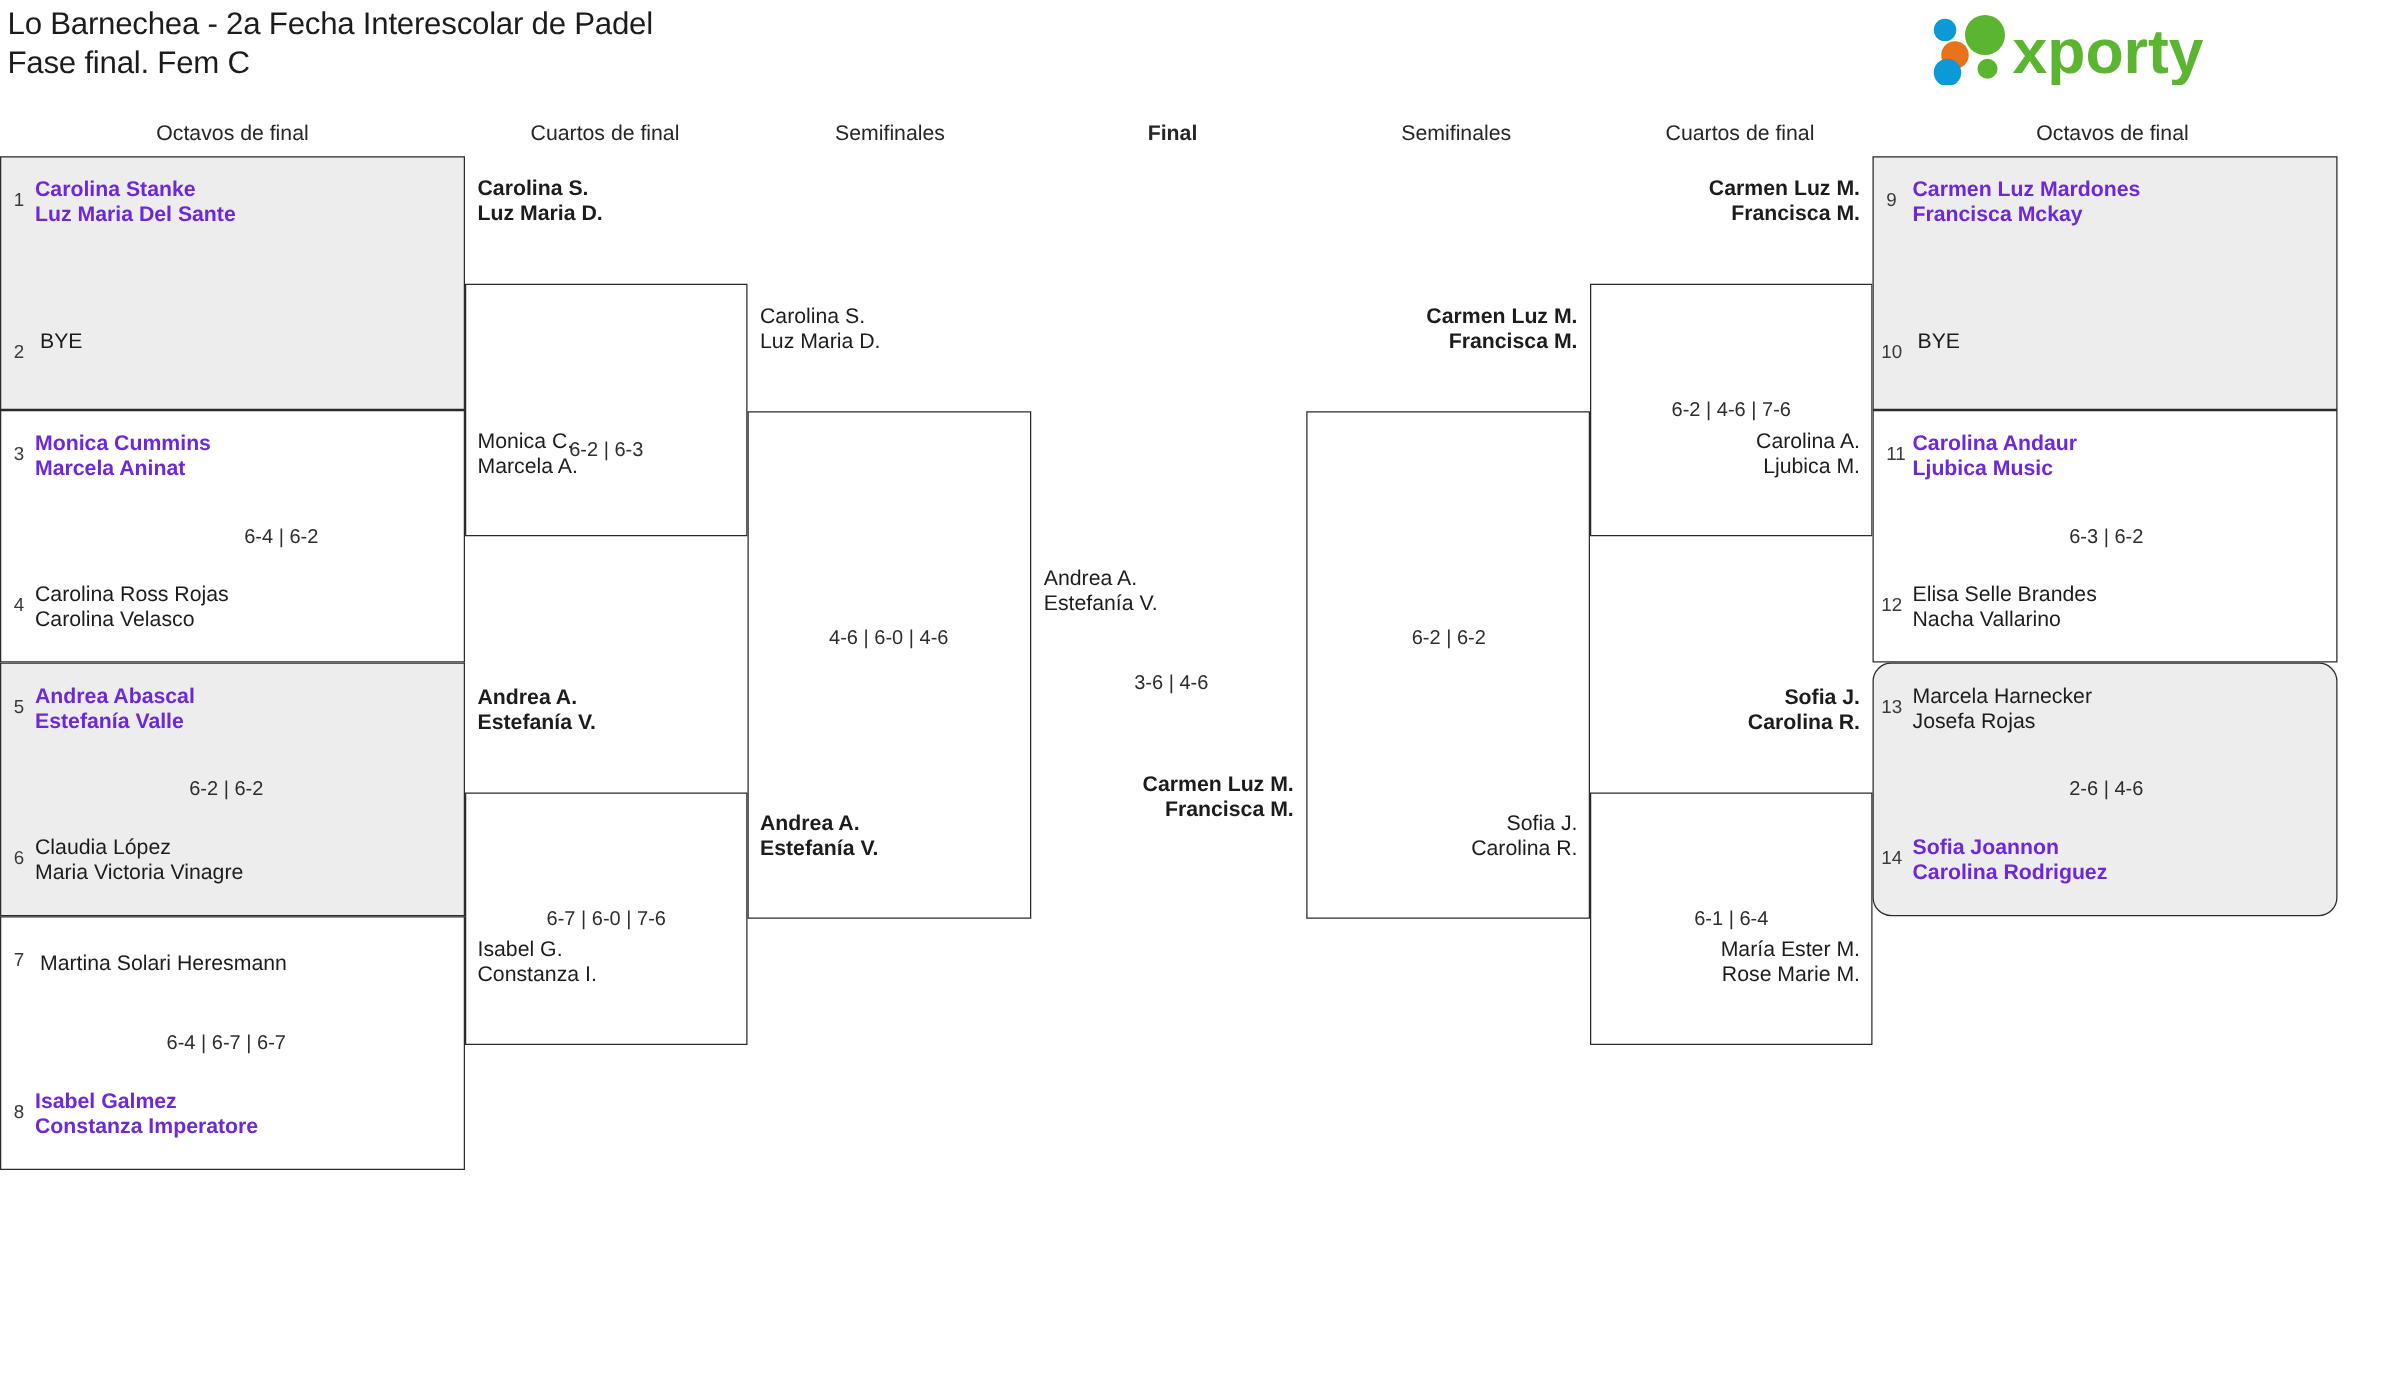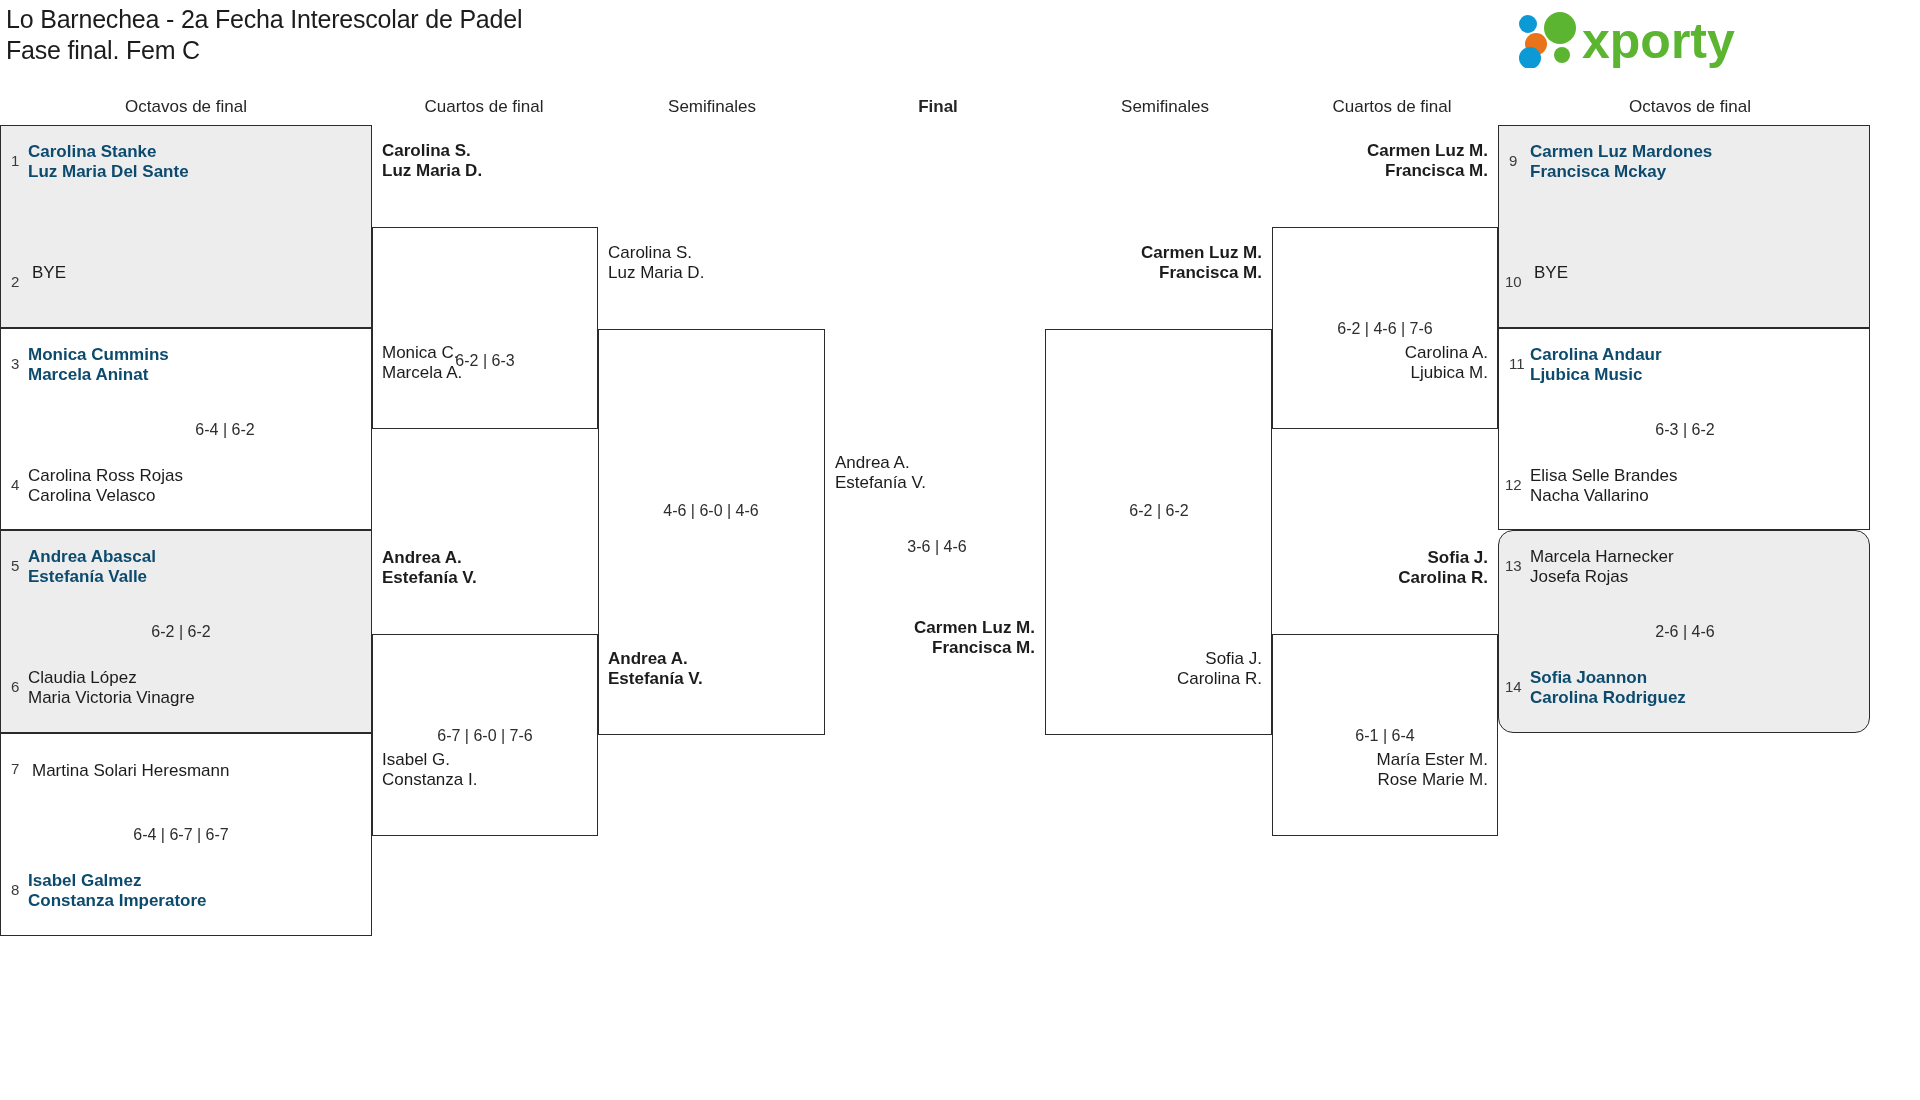--- a/index.html
+++ b/index.html
@@ -5,21 +5,21 @@
 <style>
   html,body{margin:0;padding:0;}
   body{
     width:1920px;height:1100px;
     background:#ffffff;
     font-family:"Liberation Sans","DejaVu Sans",sans-serif;
     color:#1a1a1a;
     overflow:hidden;
     position:relative;
   }
-  .stage{position:relative;width:1756px;height:1100px;}
+  .stage{position:relative;width:1756px;height:1100px;padding-left:28px;}
 
   
   .title{
     position:absolute;left:6px;top:4px;
     font-size:25px;line-height:31px;font-weight:400;color:#1c1c1c;
     letter-spacing:-0.2px;white-space:nowrap;
   }
   .title div{display:block;}
 
   .logo{position:absolute;right:10px;top:6px;width:240px;height:62px;}
@@ -38,21 +38,21 @@
   .ob.gray{background:#ededed;}
   .ob.white{background:#ffffff;}
 
   .seed{
     position:absolute;font-size:15px;color:#3a3a3a;line-height:15px;
   }
   .team{
     position:absolute;font-size:17px;line-height:20.5px;color:#1c1c1c;
     white-space:nowrap;
   }
-  .team.win{font-weight:bold;color:#0c4a6e;}
+  .team.win{font-weight:bold;color:#6d28d9;}
   .score{
     position:absolute;font-size:16px;color:#2d2d2d;white-space:nowrap;
     text-align:center;transform:translateX(-50%);
   }
 
   
   .cbox{
     position:absolute;box-sizing:border-box;
     border:1px solid #2b2b2b;background:transparent;
   }

